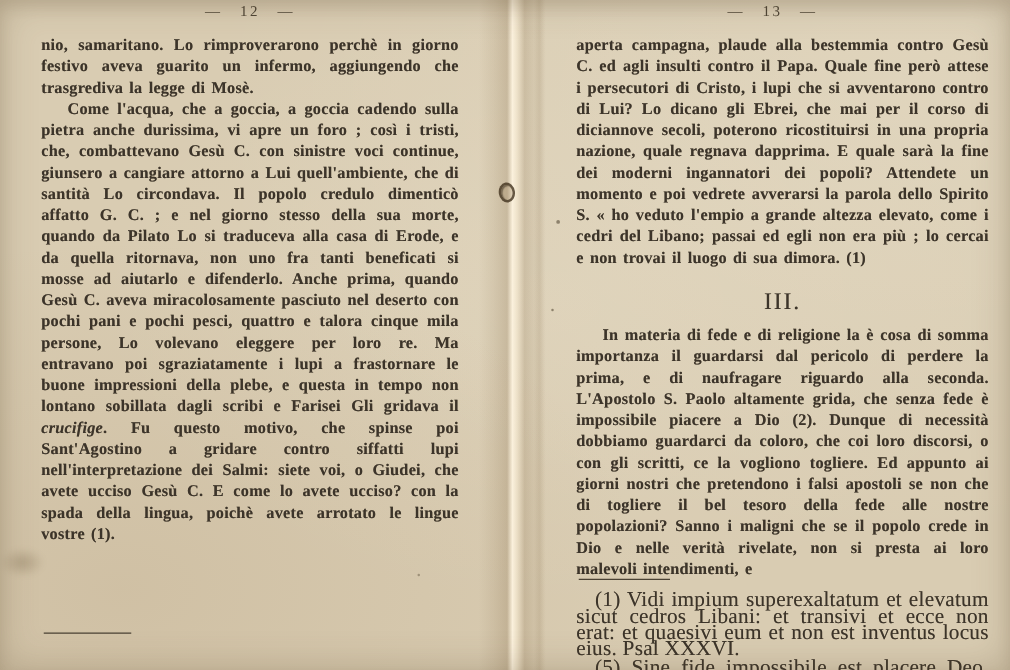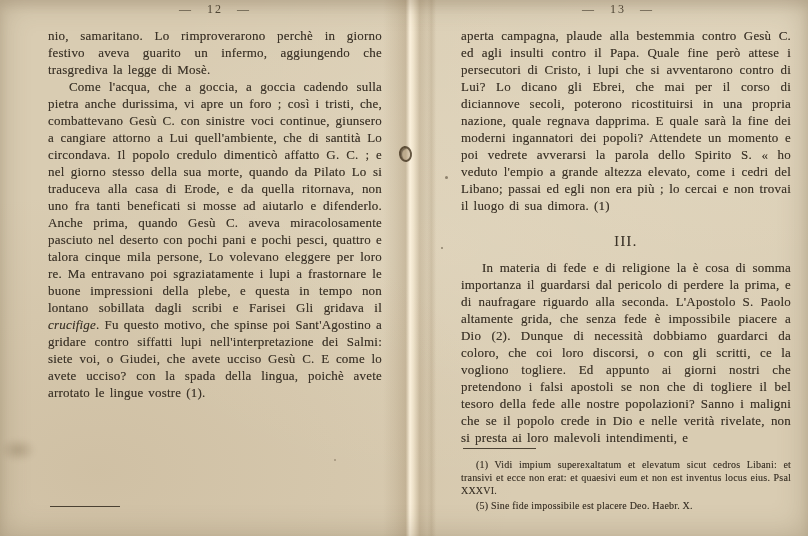--- a/index.html
+++ b/index.html
@@ -18,21 +18,21 @@
       #d9ccb2;
     font-family: "Liberation Serif", "DejaVu Serif", serif;
     color: #3c342a;
   }
   .page {
     position: absolute; top: 0; height: 536px;
     display: flex; flex-direction: column;
     box-sizing: border-box;
     z-index: 1;
   }
-  .page-left  { left: 0;   width: 404px; padding: 27px 37px 18px 33px; margin-left: 15px; }
+  .page-left  { left: 0;   width: 404px; padding: 27px 37px 18px 33px; }
   .page-right { left: 404px; width: 404px; padding: 27px 17px 20px 57px; }
 
   .page-header {
     position: absolute; top: 2px; left: 0; right: 0;
     text-align: center;
     font-size: 12px;
     color: #4e4536;
     letter-spacing: 2px;
     word-spacing: 9px;
   }
@@ -40,43 +40,43 @@
   .page-right .page-header { left: 57px; right: 33px; }
 
   .body-text {
     font-size: 13px;
     line-height: 17px;
     text-align: justify;
     letter-spacing: 0.2px;
     word-spacing: 1.5px;
     text-shadow: 0 0 0.5px rgba(70,58,40,0.55);
   }
-  .body-text p { margin: 0; }
+  .body-text p { margin: 0; font-weight: bold; }
   .para.indent { text-indent: 21px; }
   .italic { font-style: italic; }
 
   .section-heading {
     text-align: center;
-    font-size: 14px;
+    font-size: 19px;
     letter-spacing: 1.5px;
     margin: 19px 0 9px 0;
   }
 
   .footnote-block { margin-top: auto; }
   .page-left  .footnote-block { margin-bottom: 2px; }
   .page-right .footnote-block { margin-bottom: 4px; }
   .footnote-rule {
     width: 70px; height: 0;
     border-top: 1px solid #4b4234;
     margin: 0 0 9px 2px;
   }
   .page-right .footnote-rule { width: 73px; }
   .footnote {
     margin: 0;
-    font-size: 10px;
+    font-size: 17px;
     line-height: 13px;
     text-align: justify;
     text-indent: 15px;
     letter-spacing: 0.2px;
     text-shadow: 0 0 0.5px rgba(70,58,40,0.5);
   }
   .footnote + .footnote { margin-top: 2px; }
 
   
   .gutter {

